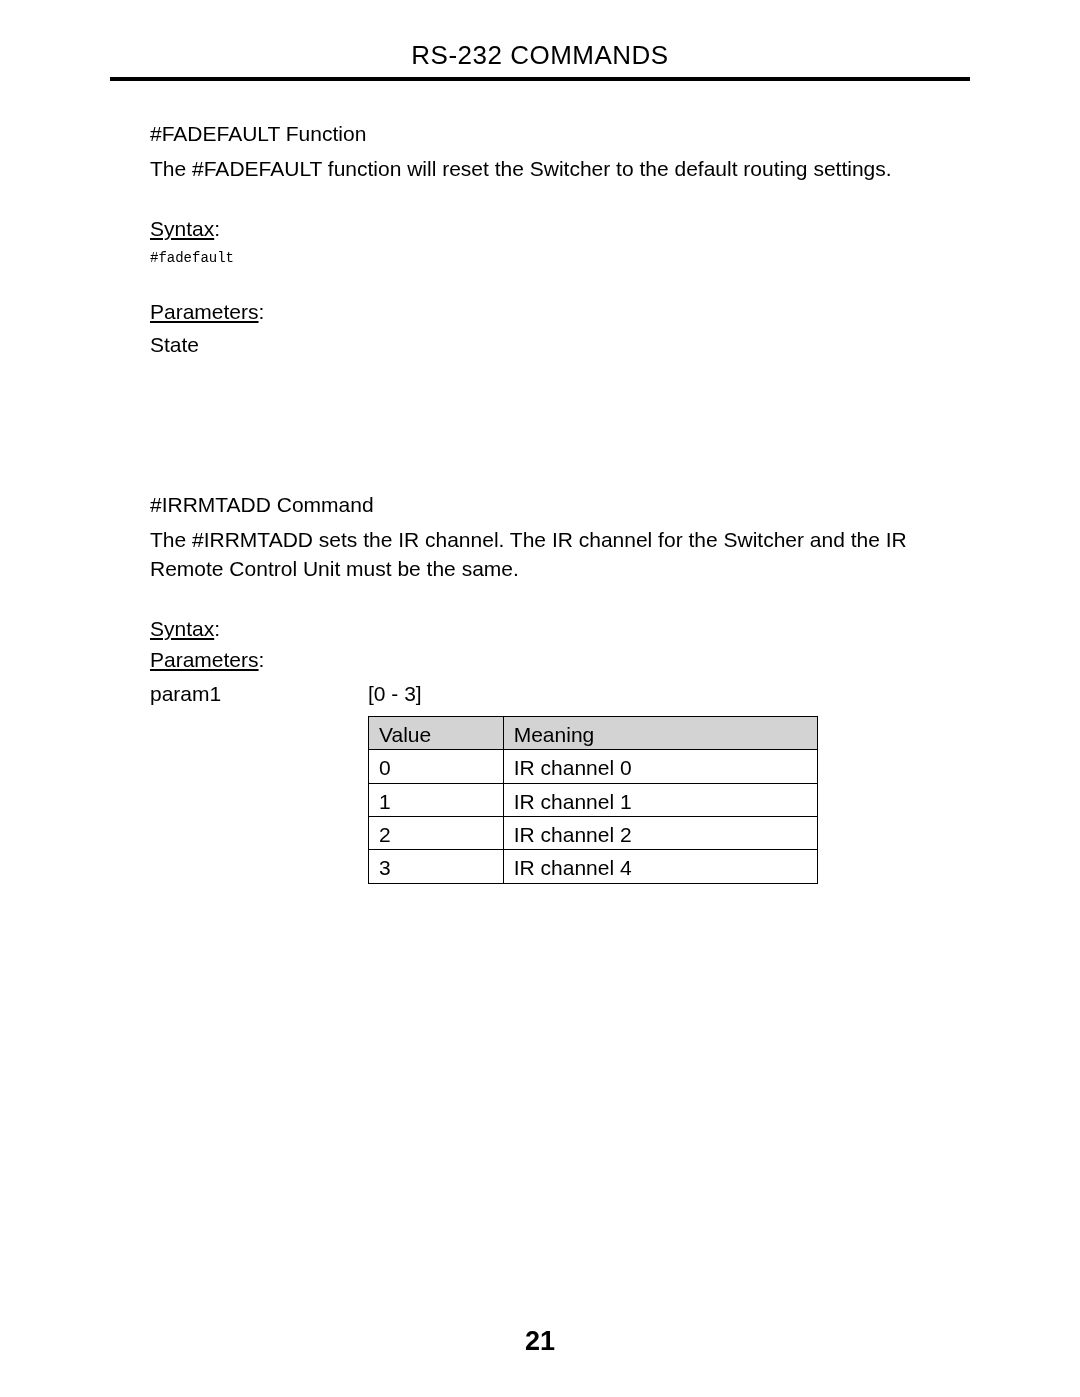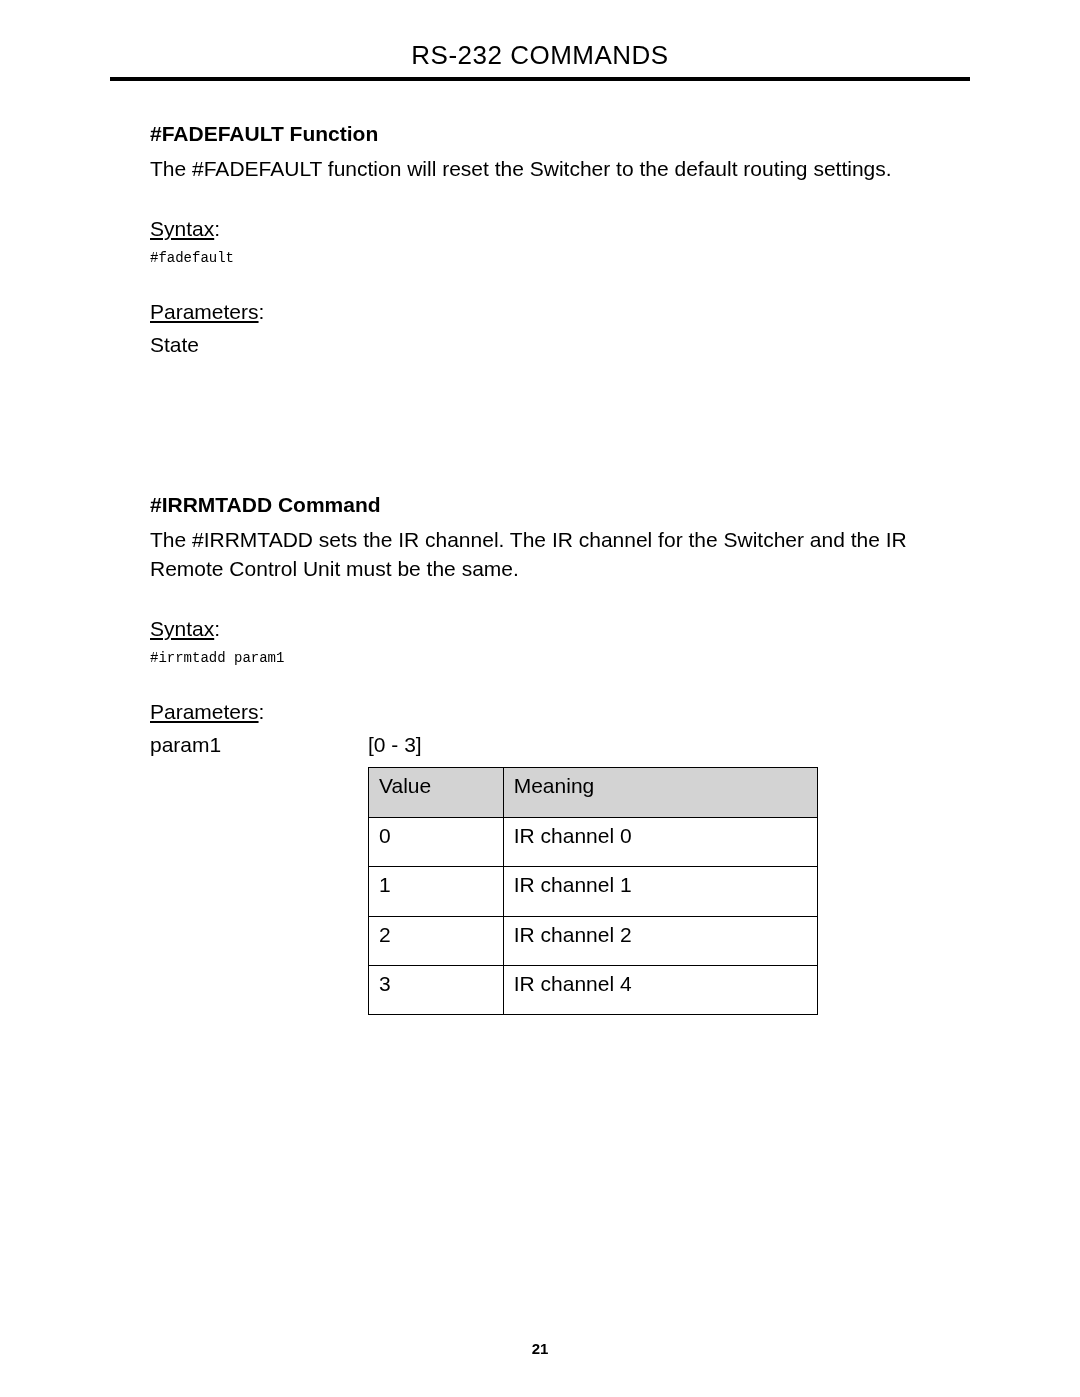--- a/index.html
+++ b/index.html
@@ -28,21 +28,21 @@
     border: none;
     border-top: 4px solid #000;
     margin: 6px 0 0 0;
   }
   .content {
     padding: 38px 40px 0 40px;
     font-size: 21px;
     line-height: 1.4;
   }
   .section-title {
-    font-weight: bold;
+    font-weight: normal;
     font-size: 21px;
     margin: 0 0 6px 0;
   }
   .body-text {
     margin: 0 0 30px 0;
   }
   .label-underline {
     text-decoration: underline;
   }
   .mono {
@@ -71,38 +71,38 @@
     margin-left: 218px;
     width: 450px;
   }
   table.vals {
     border-collapse: collapse;
     width: 100%;
     font-size: 21px;
   }
   table.vals th, table.vals td {
     border: 1px solid #000;
-    padding: 3px 10px 16px 10px;
+    padding: 3px 10px 0 10px;
     text-align: left;
     font-weight: normal;
   }
   table.vals th {
     background: #d3d3d3;
   }
   table.vals th:first-child, table.vals td:first-child {
     width: 30%;
   }
   .page-number {
     position: absolute;
     bottom: 40px;
     left: 0;
     width: 100%;
     text-align: center;
     font-weight: bold;
-    font-size: 15px;
+    font-size: 27px;
   }
 </style>
 </head>
 <body>
 
 <div class="page">
 
   <h1 class="page-title">RS-232 COMMANDS</h1>
   <hr class="title-rule">
 
@@ -123,21 +123,20 @@
       <p class="param-none">State</p>
     </div>
 
     <div class="section2">
       <p class="section-title">#IRRMTADD Command</p>
       <p class="body-text">The #IRRMTADD sets the IR channel.  The IR channel for the Switcher and the IR Remote Control Unit must be the same.</p>
 
       <p style="margin:0 0 2px 0;">
         <span class="label-underline">Syntax</span>:
       </p>
-      <span class="mono">#irrmtadd param1</span>
 
       <p style="margin:0 0 2px 0;">
         <span class="label-underline">Parameters</span>:
       </p>
 
       <div class="param-row">
         <div class="param-col1">param1</div>
         <div class="param-col3">[0 - 3]</div>
       </div>
 

